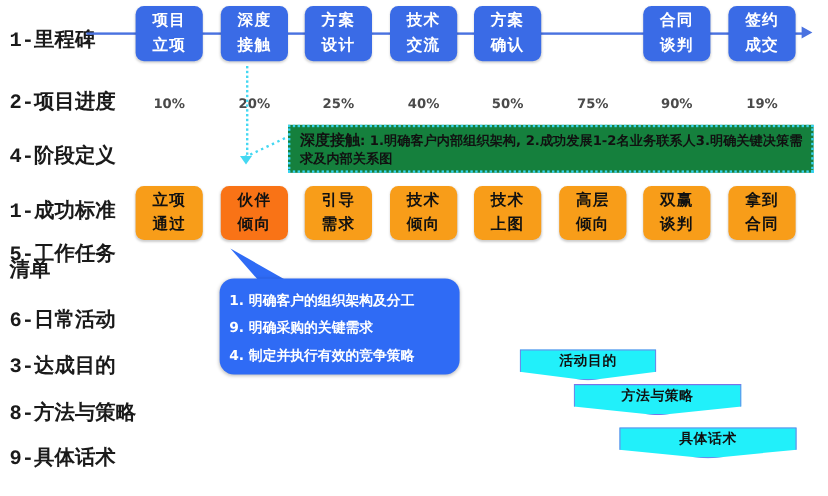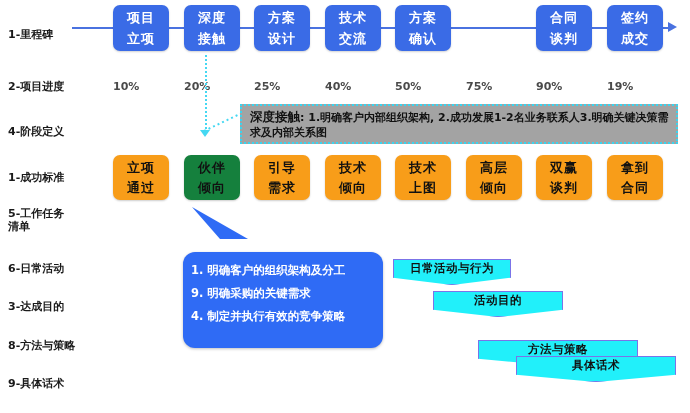--- a/index.html
+++ b/index.html
@@ -12,27 +12,28 @@
     width:690px;
     height:413px;
     background:#ffffff;
     overflow:hidden;
   }
 
   
   .row-label{
     position:absolute;
     left:8px;
-    font-size:11px;
+    font-size:17px;
     font-weight:bold;
     color:#1a1a1a;
     letter-spacing:0px;
     line-height:13px;
     white-space:pre-line;
     text-align:left;
+    font-family:Liberation Mono, monospace;
   }
 
   
   .timeline-line{
     position:absolute;
     left:72px;
     top:27px;
     width:600px;
     height:2px;
     background:#4a72e0;
@@ -64,20 +65,21 @@
     white-space:pre-line;
     box-shadow:0 1px 2px rgba(0,0,0,.18);
     letter-spacing:1px;
   }
 
   
   .pct{
     position:absolute;
     top:80px;
     width:56px;
+    text-align:center;
     font-size:11px;
     font-weight:bold;
     color:#4a4a4a;
   }
 
   
   .sc-box{
     position:absolute;
     top:155px;
     width:56px;
@@ -89,30 +91,30 @@
     line-height:20px;
     display:flex;
     flex-direction:column;
     align-items:center;
     justify-content:center;
     white-space:pre-line;
     box-shadow:0 1px 2px rgba(0,0,0,.2);
     letter-spacing:1px;
   }
   .sc-orange{background:#F89D19;}
-  .sc-cyan{background:#15803d;}
+  .sc-cyan{background:#f97316;}
 
   
   .def-callout{
     position:absolute;
     left:240px;
     top:104px;
     width:438px;
     height:40px;
-    background:#a3a3a3;
+    background:#15803d;
     border:2px dotted #3ad4ef;
     box-sizing:border-box;
     padding:3px 6px 0 8px;
     font-size:11px;
     line-height:15px;
     color:#111111;
     font-weight:bold;
   }
   .def-callout .lead{font-size:12.5px;font-weight:bold;}
   .def-callout .body{font-weight:bold;}
@@ -141,27 +143,26 @@
     width:40px;
     height:20px;
   }
 
   
   .blue-callout{
     position:absolute;
     left:183px;
     top:232px;
     width:200px;
-    height:96px;
+    height:80px;
     background:#2f6bf5;
     border-radius:12px;
     box-shadow:0 1px 3px rgba(0,0,0,.25);
     padding:7px 4px 0 8px;
     box-sizing:border-box;
-    margin-top:20px;
   }
   .blue-callout .line{
     color:#ffffff;
     font-size:11.5px;
     font-weight:bold;
     line-height:23px;
     white-space:nowrap;
   }
   .callout-tail{
     position:absolute;
@@ -266,30 +267,26 @@
 
   <svg class="callout-tail" viewBox="0 0 60 36">
     <polygon points="2,2 58,34 30,34" fill="#2f6bf5"></polygon>
   </svg>
   <div class="blue-callout">
     <div class="line">1. 明确客户的组织架构及分工</div>
     <div class="line">9. 明确采购的关键需求</div>
     <div class="line">4. 制定并执行有效的竞争策略</div>
   </div>
 
-  <div class="banner" style="left:393px;top:259px;width:118px">
-    <div class="shape"></div>
-    <div class="txt">日常活动与行为</div>
-  </div>
-  <div class="banner" style="left:433px;top:291px;width:130px">
+  <div class="banner" style="left:433px;top:291px;width:114px">
     <div class="shape"></div>
     <div class="txt">活动目的</div>
   </div>
-  <div class="banner" style="left:478px;top:340px;width:160px">
+  <div class="banner" style="left:478px;top:320px;width:140px">
     <div class="shape"></div>
     <div class="txt">方法与策略</div>
   </div>
-  <div class="banner" style="left:516px;top:356px;width:160px">
+  <div class="banner" style="left:516px;top:356px;width:148px">
     <div class="shape"></div>
     <div class="txt">具体话术</div>
   </div>
 
 </div>
 
 </body></html>

